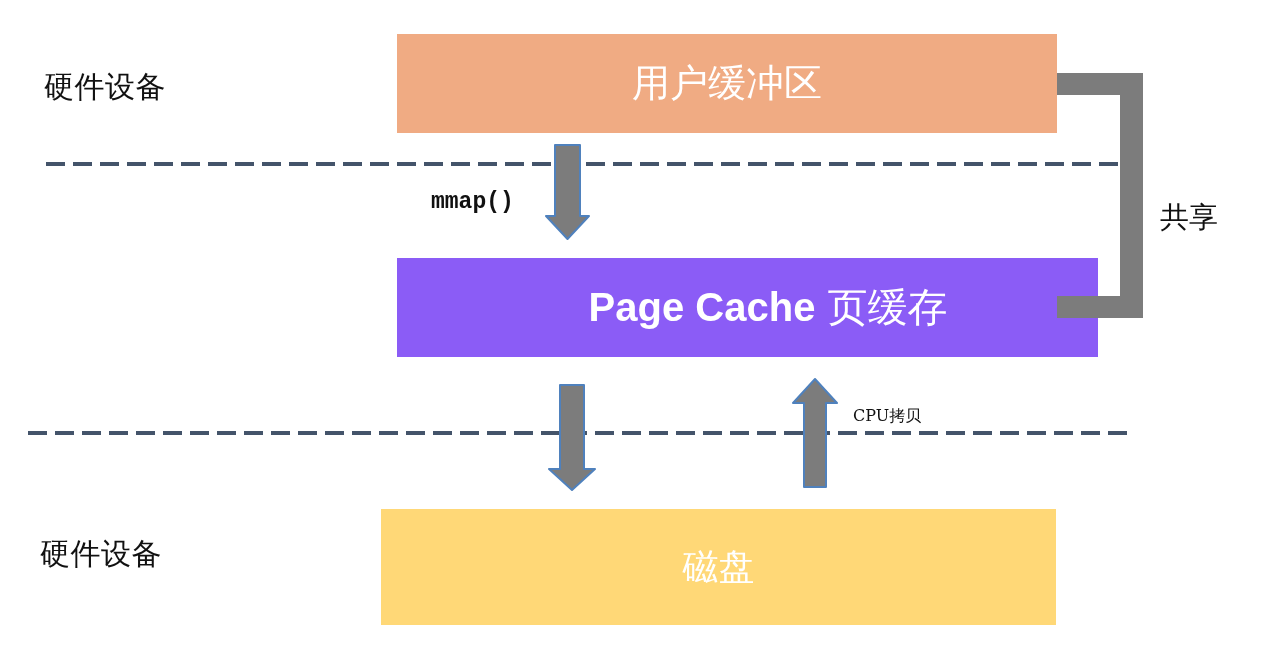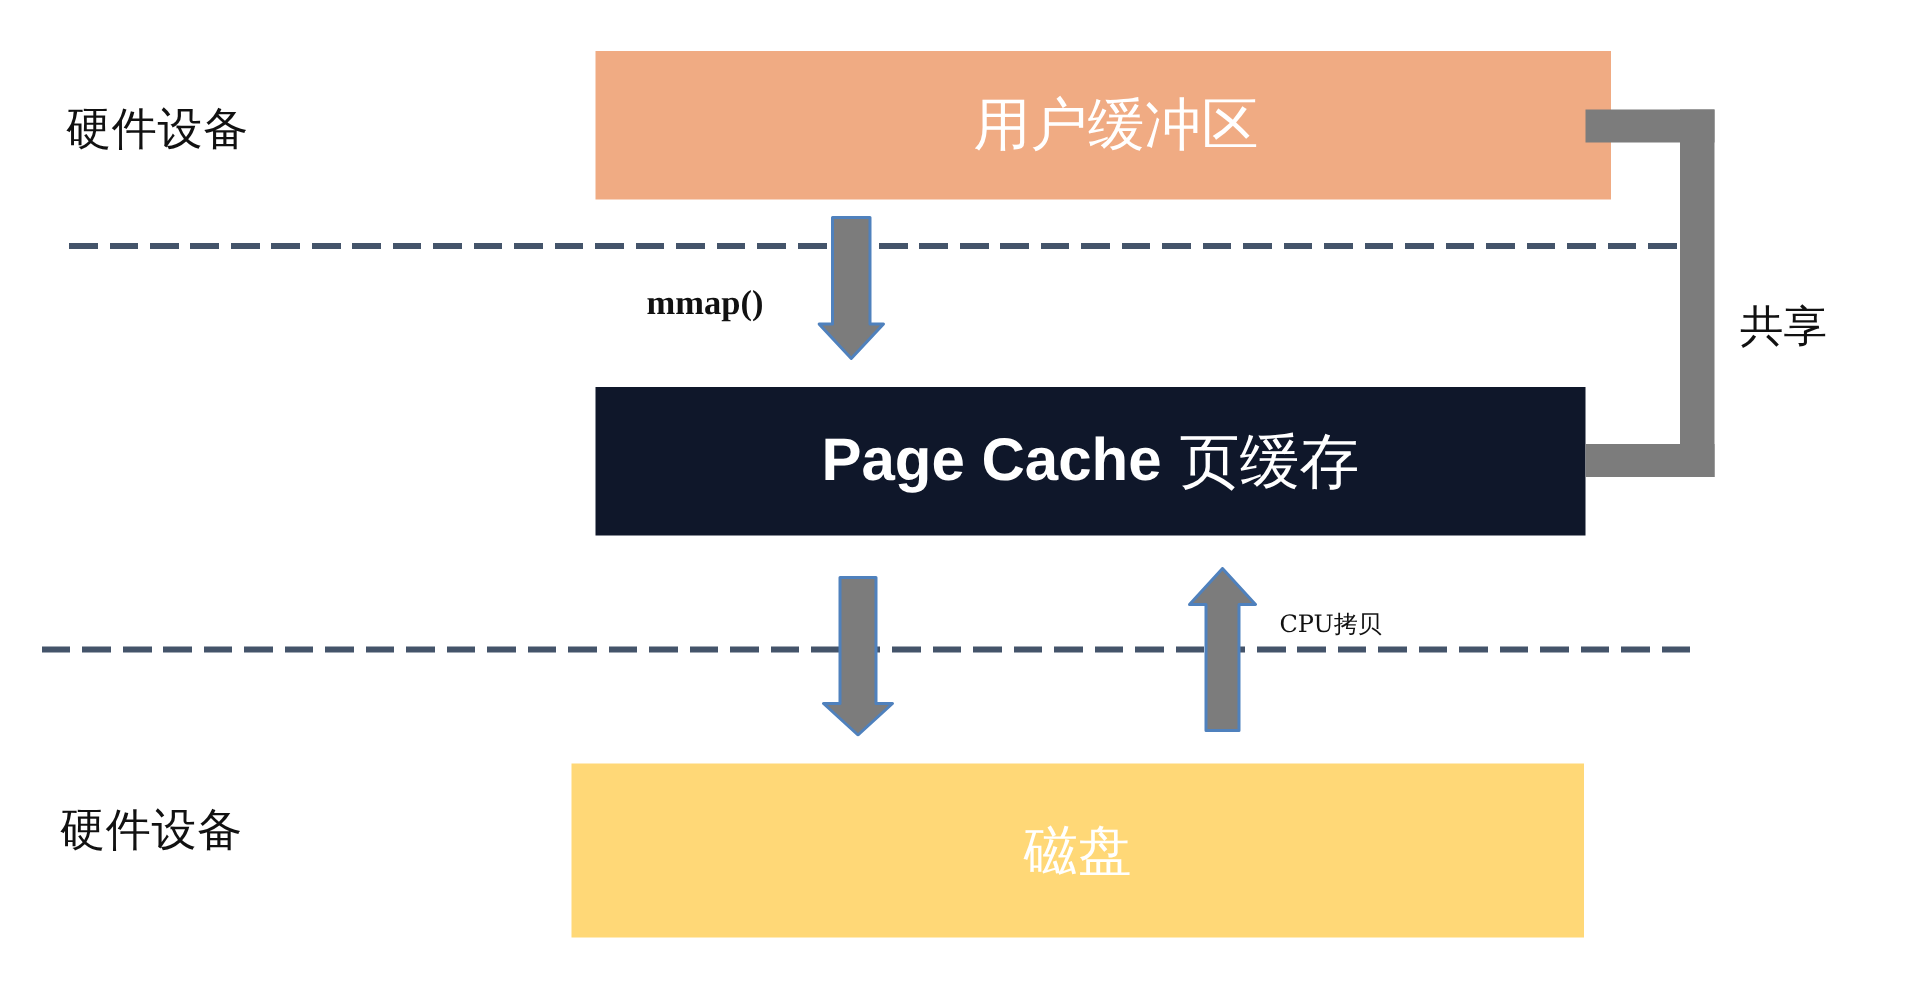--- a/index.html
+++ b/index.html
@@ -8,34 +8,34 @@
     overflow:hidden;font-family:"Liberation Sans",sans-serif;
   }
   .layer-label{
     position:absolute;color:#111111;font-family:"DejaVu Serif",serif;
     font-size:30px;line-height:34px;white-space:nowrap;letter-spacing:0.5px;
   }
   .box{
     position:absolute;display:flex;align-items:center;justify-content:center;
     color:#ffffff;white-space:nowrap;
   }
-  .box-user-buffer{left:397px;top:34px;width:660px;height:99px;font-size:38px;padding-left:17px;}
+  .box-user-buffer{left:397px;top:34px;width:660px;height:99px;font-size:38px;}
   .box-page-cache{left:397px;top:258px;width:660px;height:99px;font-size:40px;}
   .box-disk{left:381px;top:509px;width:675px;height:116px;font-size:36px;}
   .pc-en{font-weight:bold;}
   .pc-zh{margin-left:12px;font-weight:normal;}
   .dash-line{
     position:absolute;height:4px;
     background:repeating-linear-gradient(90deg,#44546A 0 19px,transparent 19px 27px);
   }
   .dash-1{left:46px;top:162px;width:1072px;}
   .dash-2{left:28px;top:431px;width:1103px;}
   .anno{position:absolute;color:#111111;white-space:nowrap;}
   .anno-mmap{left:431px;top:189px;font-size:23px;font-weight:bold;
-             font-family:Liberation Serif, serif;}
+             font-family:Liberation Mono, monospace;}
   .anno-cpu{left:853px;top:406px;font-size:16px;font-family:"DejaVu Serif",serif;}
   .anno-share{left:1160px;top:198px;font-size:29px;font-family:"DejaVu Serif",serif;}
   .arrow{position:absolute;}
   .arrow polygon{fill:#7C7C7C;stroke:#4F81BD;stroke-width:2;stroke-linejoin:round;}
   .arrow-mmap{left:545px;top:144px;}
   .arrow-write{left:548px;top:384px;}
   .arrow-read{left:792px;top:378px;}
   .share-bracket{
     position:absolute;left:1057px;top:73px;width:86px;height:245px;
     box-sizing:border-box;
@@ -52,21 +52,21 @@
   <div class="layer-label" style="left:44px;top:70px;">硬件设备</div>
   <div class="layer-label" style="left:40px;top:537px;text-align:center;">硬件设备</div>
 
   <div class="dash-line dash-1"></div>
   <div class="dash-line dash-2"></div>
 
   <div class="box box-user-buffer" style="background: rgb(240, 171, 131);">
     <span>用户缓冲区</span>
   </div>
 
-  <div class="box box-page-cache" style="background: #0f172a;">
+  <div class="box box-page-cache" style="background: #8b5cf6; padding-left: 41px;">
     <span class="pc-en">Page Cache</span>
     <span class="pc-zh">页缓存</span>
   </div>
 
   <div class="box box-disk" style="background: rgb(255, 216, 119);">
     <span>磁盘</span>
   </div>
 
   <svg class="arrow arrow-mmap" width="45" height="96" viewBox="0 0 45 96">
     <polygon points="10,1 35,1 35,72 44,72 22.5,95 1,72 10,72"></polygon>

